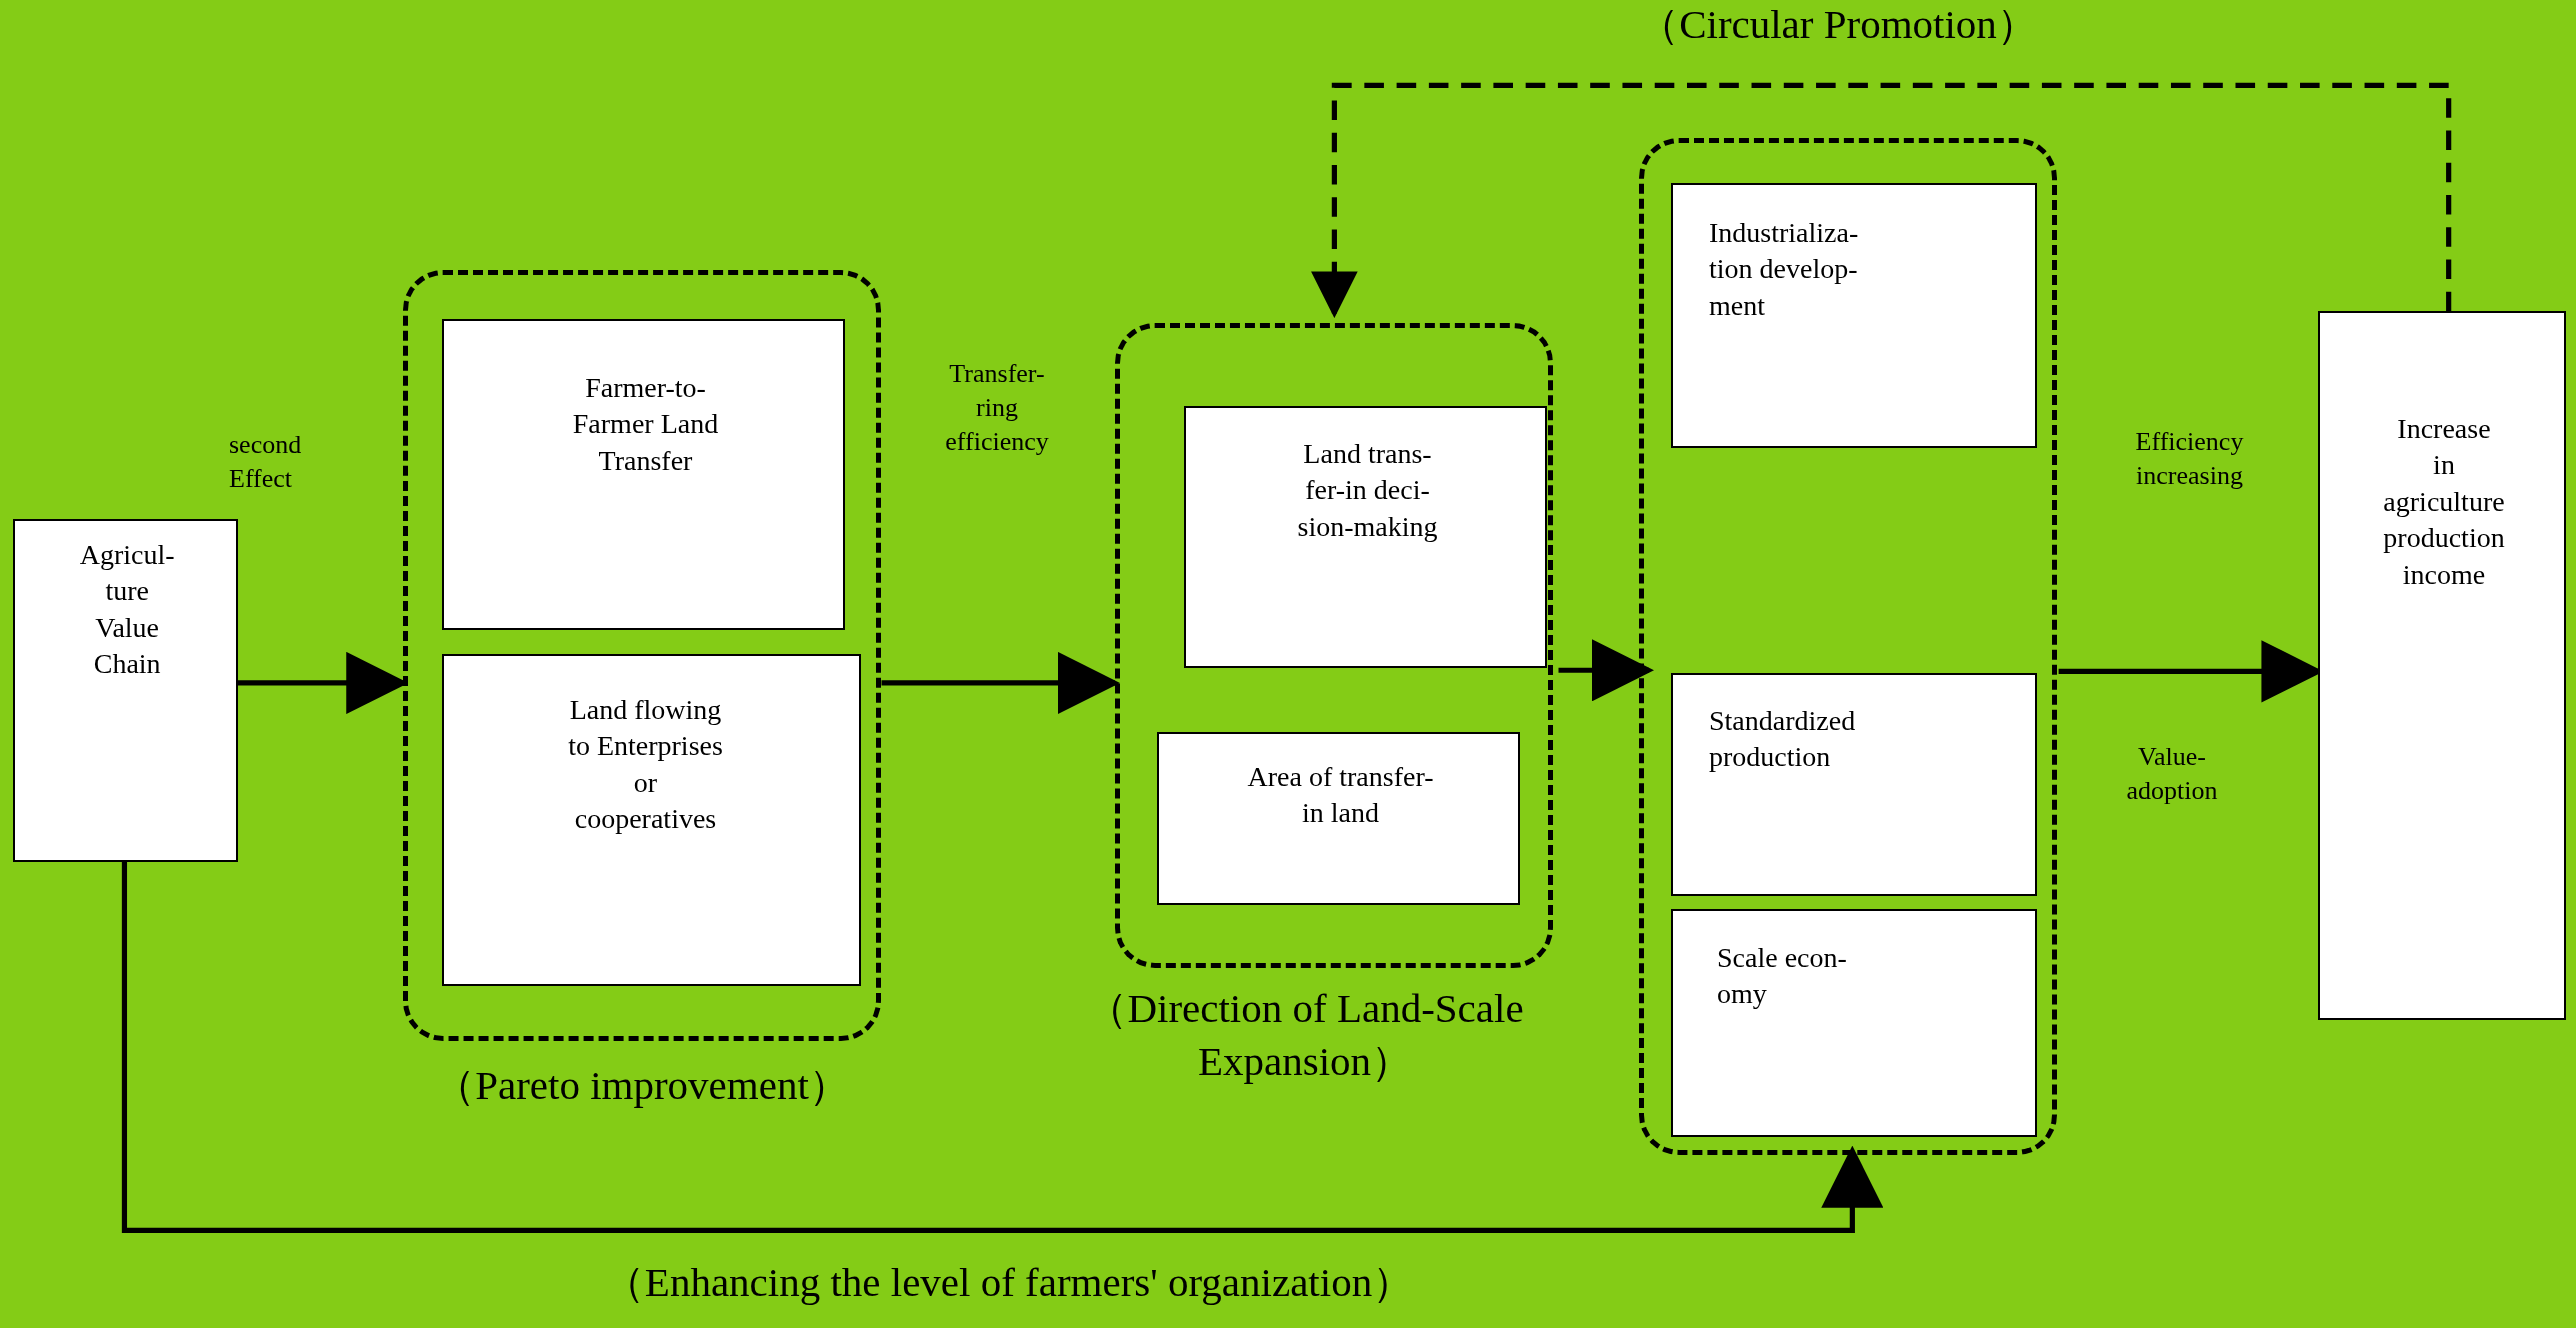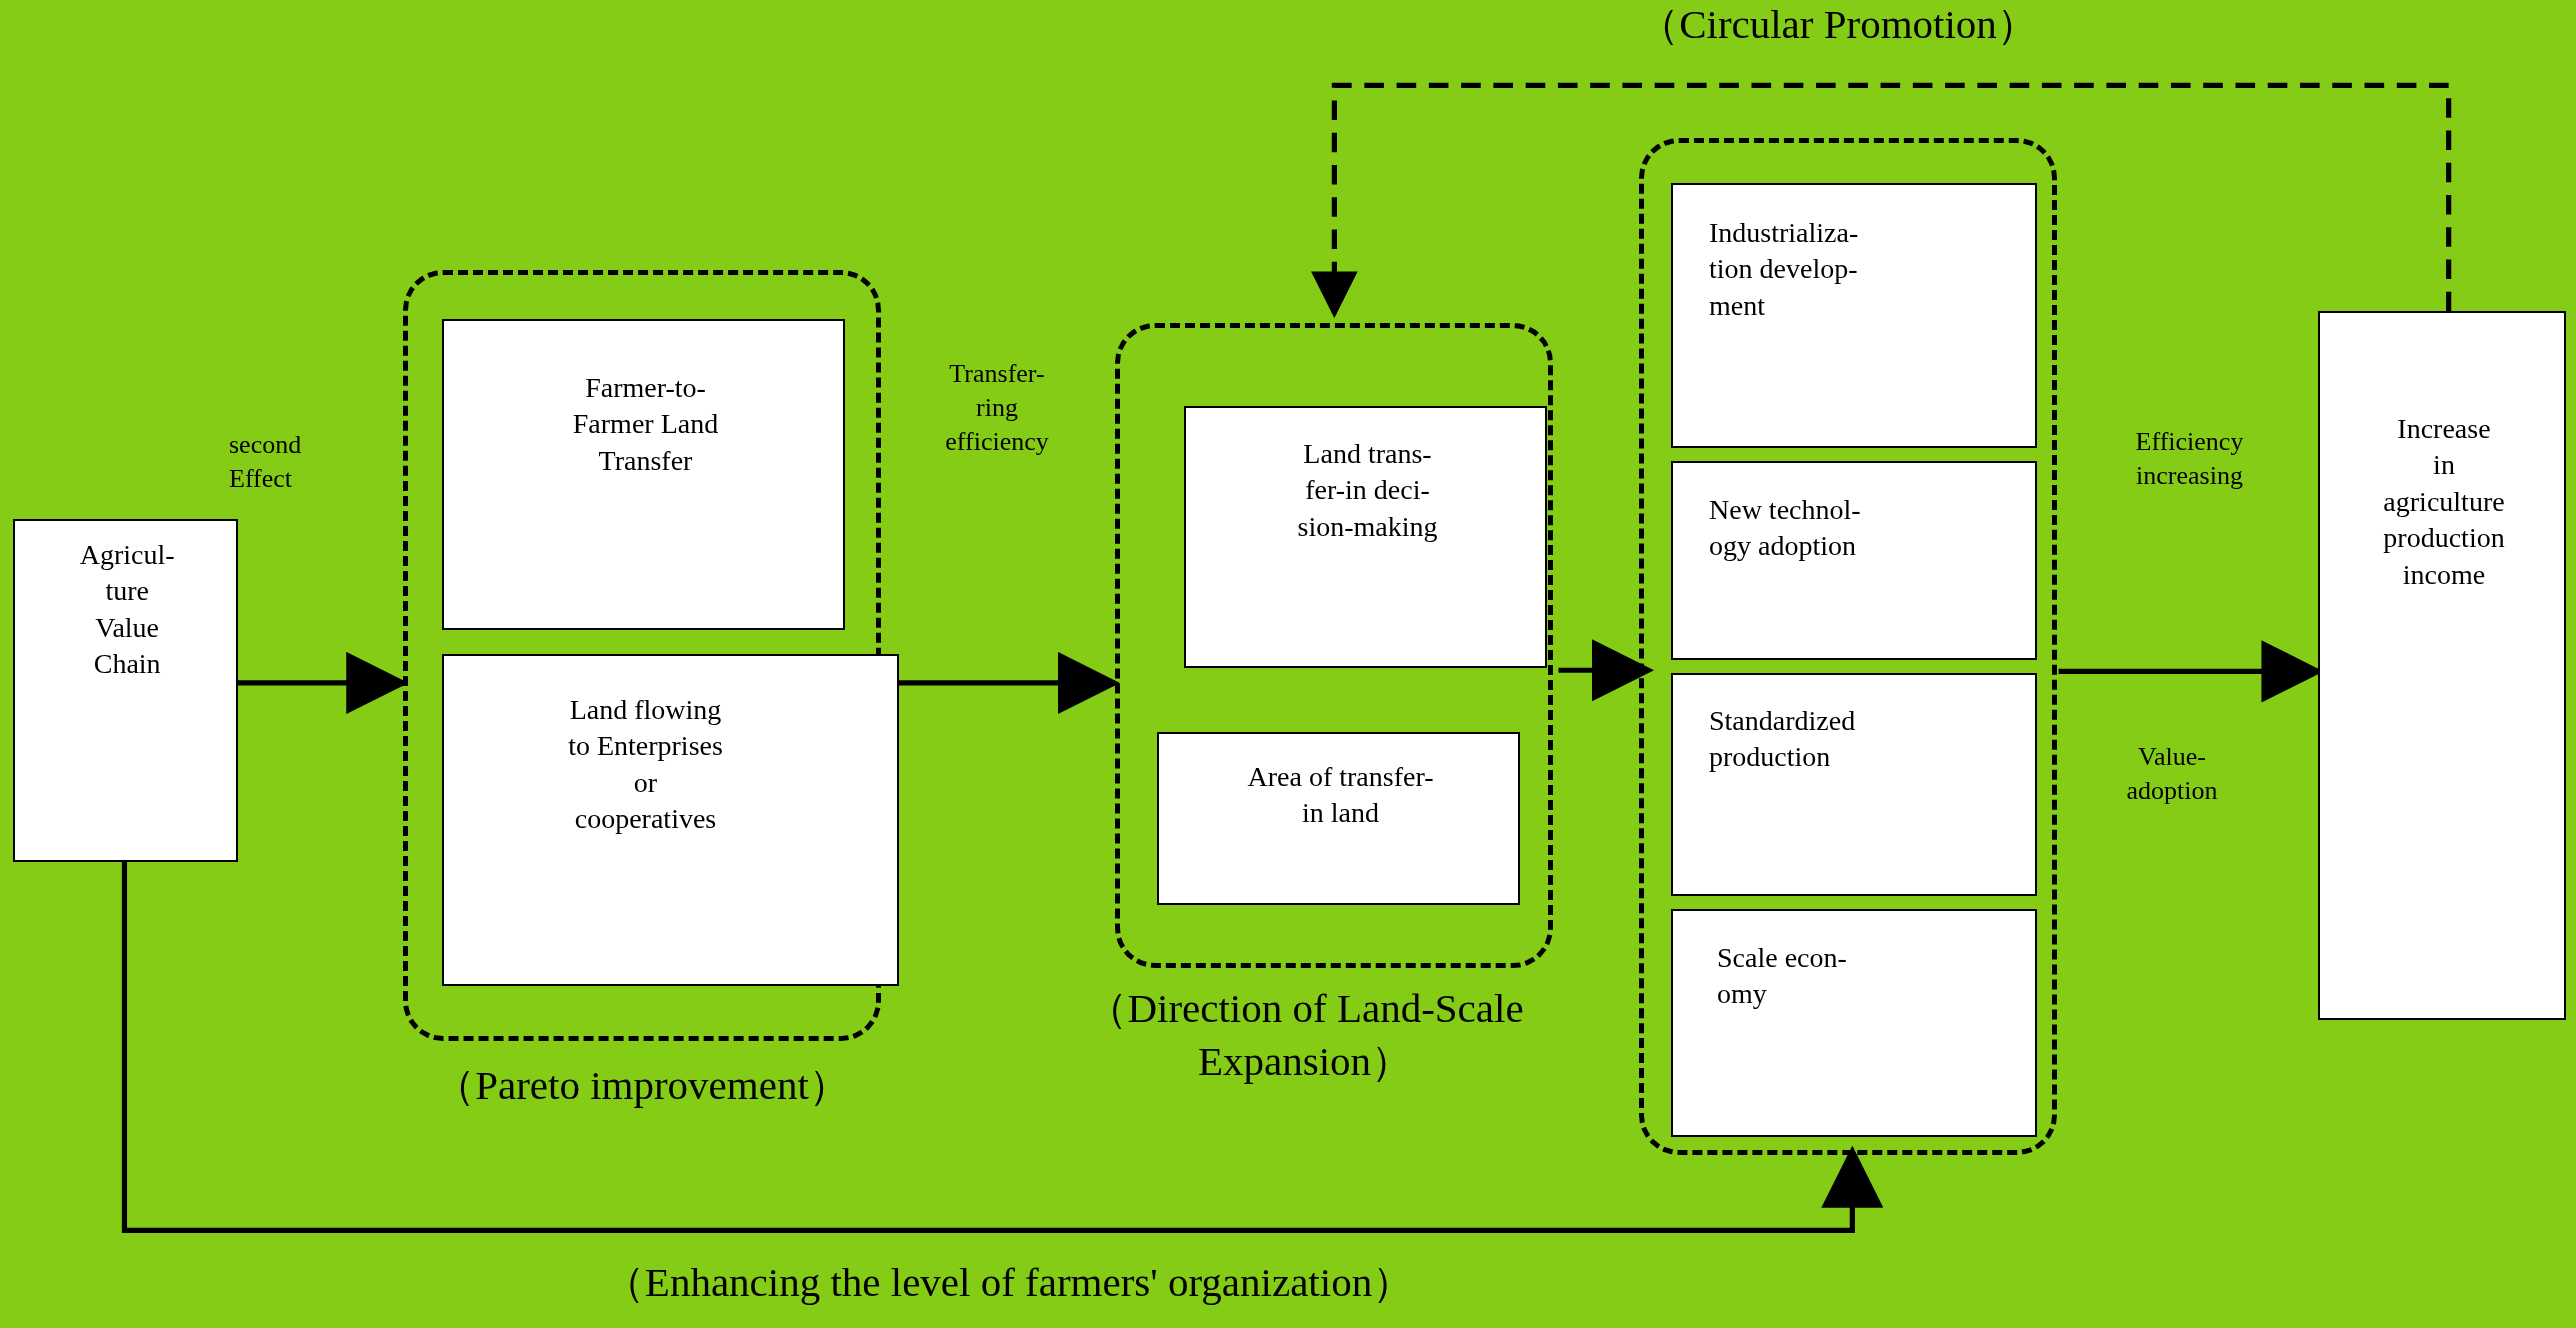--- a/index.html
+++ b/index.html
@@ -105,21 +105,21 @@
 Effect</div>
 
   <div class="group" style="left:403px; top:270px; width:478px; height:771px;"></div>
 
   <div class="rect" style="left:442px; top:319px; width:403px; height:311px;">
     <div class="lbl box-text ctr" style="left:0; top:49px; width:403px;">Farmer-to-
 Farmer Land
 Transfer</div>
   </div>
 
-  <div class="rect" style="left:442px; top:654px; width:457px; height:332px;padding-left:27px;">
+  <div class="rect" style="left:442px; top:654px; width:419px; height:332px;padding-left:27px;">
     <div class="lbl box-text ctr" style="left:0; top:36px; width:403px;">Land flowing
 to Enterprises
 or
 cooperatives</div>
   </div>
 
   <div class="lbl cap-text ctr" style="left:354px; top:1059px; width:576px;">（Pareto improvement）</div>
 
   <div class="lbl edge-text ctr" style="left:882px; top:357px; width:230px;">Transfer-
 ring
@@ -142,24 +142,20 @@
 Expansion）</div>
 
   <div class="group" style="left:1639px; top:138px; width:418px; height:1017px;"></div>
 
   <div class="rect" style="left:1671px; top:183px; width:366px; height:265px;">
     <div class="lbl box-text just" style="left:36px; top:30px; width:288px;">Industrializa-
 tion develop-
 ment</div>
   </div>
 
-  <div class="rect" style="left:1671px; top:461px; width:366px; height:199px;">
-    <div class="lbl box-text just" style="left:36px; top:29px; width:288px;">New  technol-
-ogy adoption</div>
-  </div>
 
   <div class="rect" style="left:1671px; top:673px; width:366px; height:223px;">
     <div class="lbl box-text just" style="left:36px; top:28px; width:288px;">Standardized
 production</div>
   </div>
 
   <div class="rect" style="left:1671px; top:909px; width:366px; height:228px;">
     <div class="lbl box-text just" style="left:36px; top:29px; width:288px;margin-left:8px;">Scale     econ-
 omy</div>
   </div>

